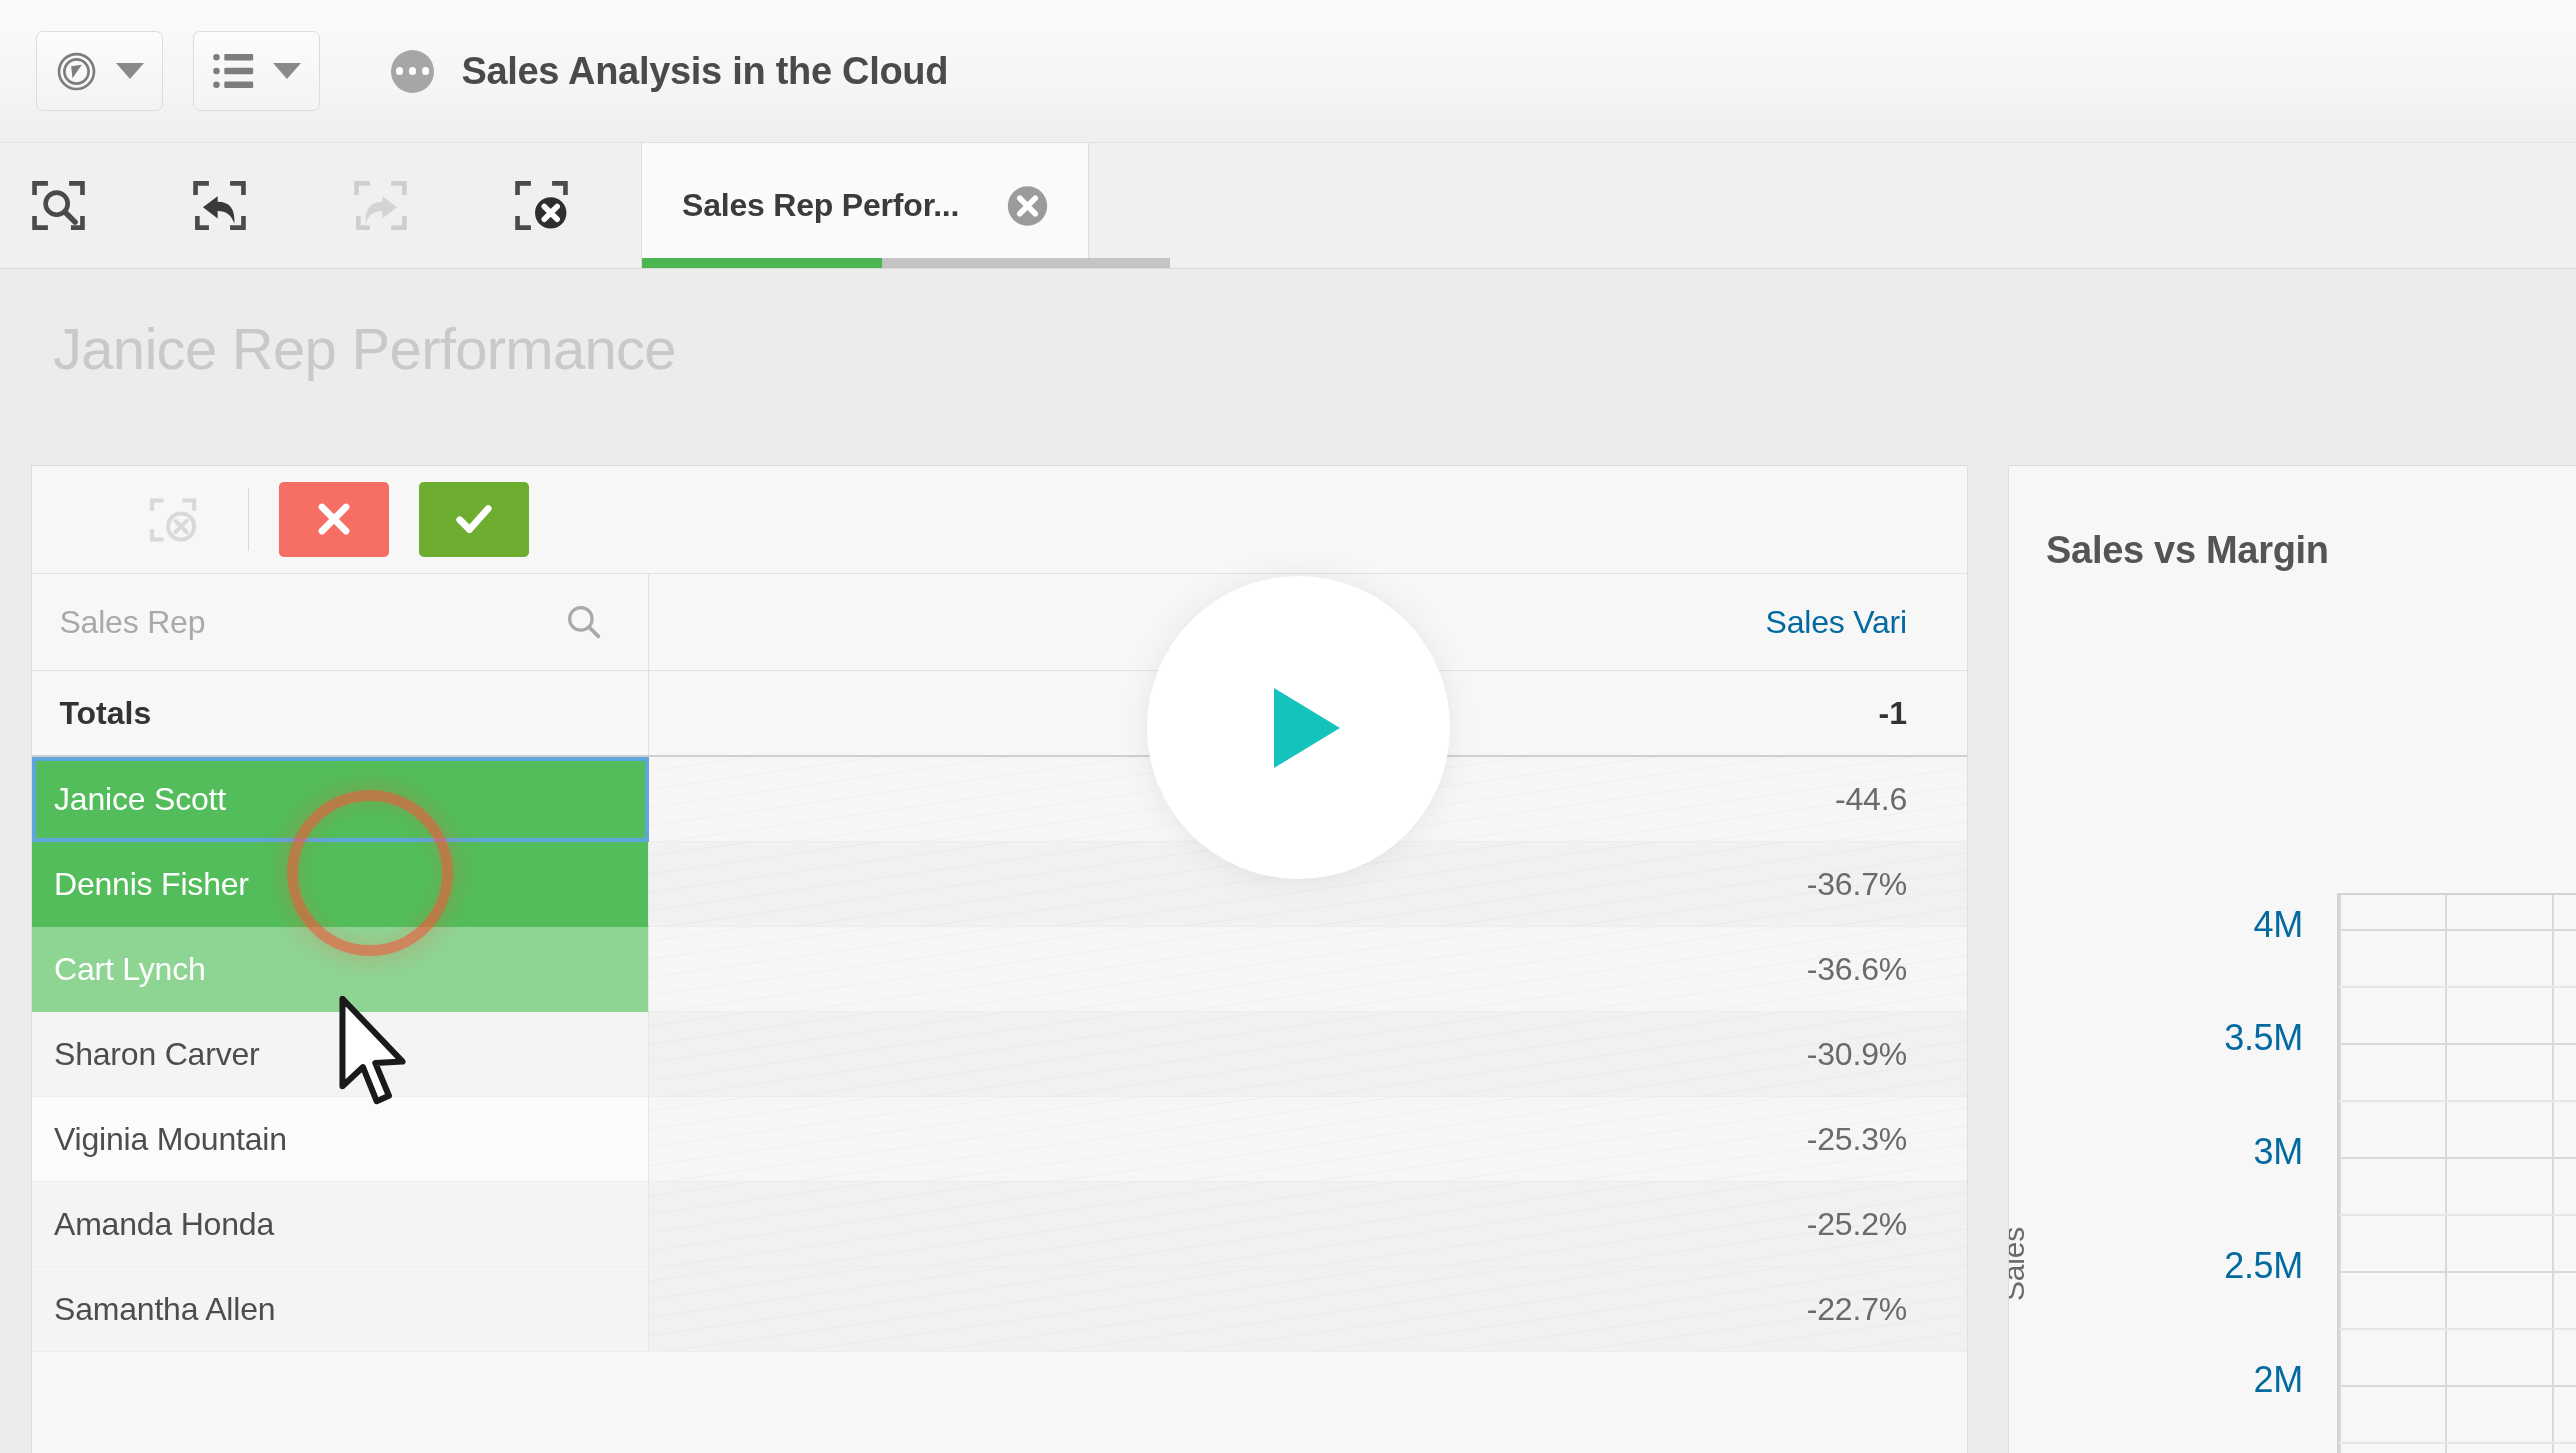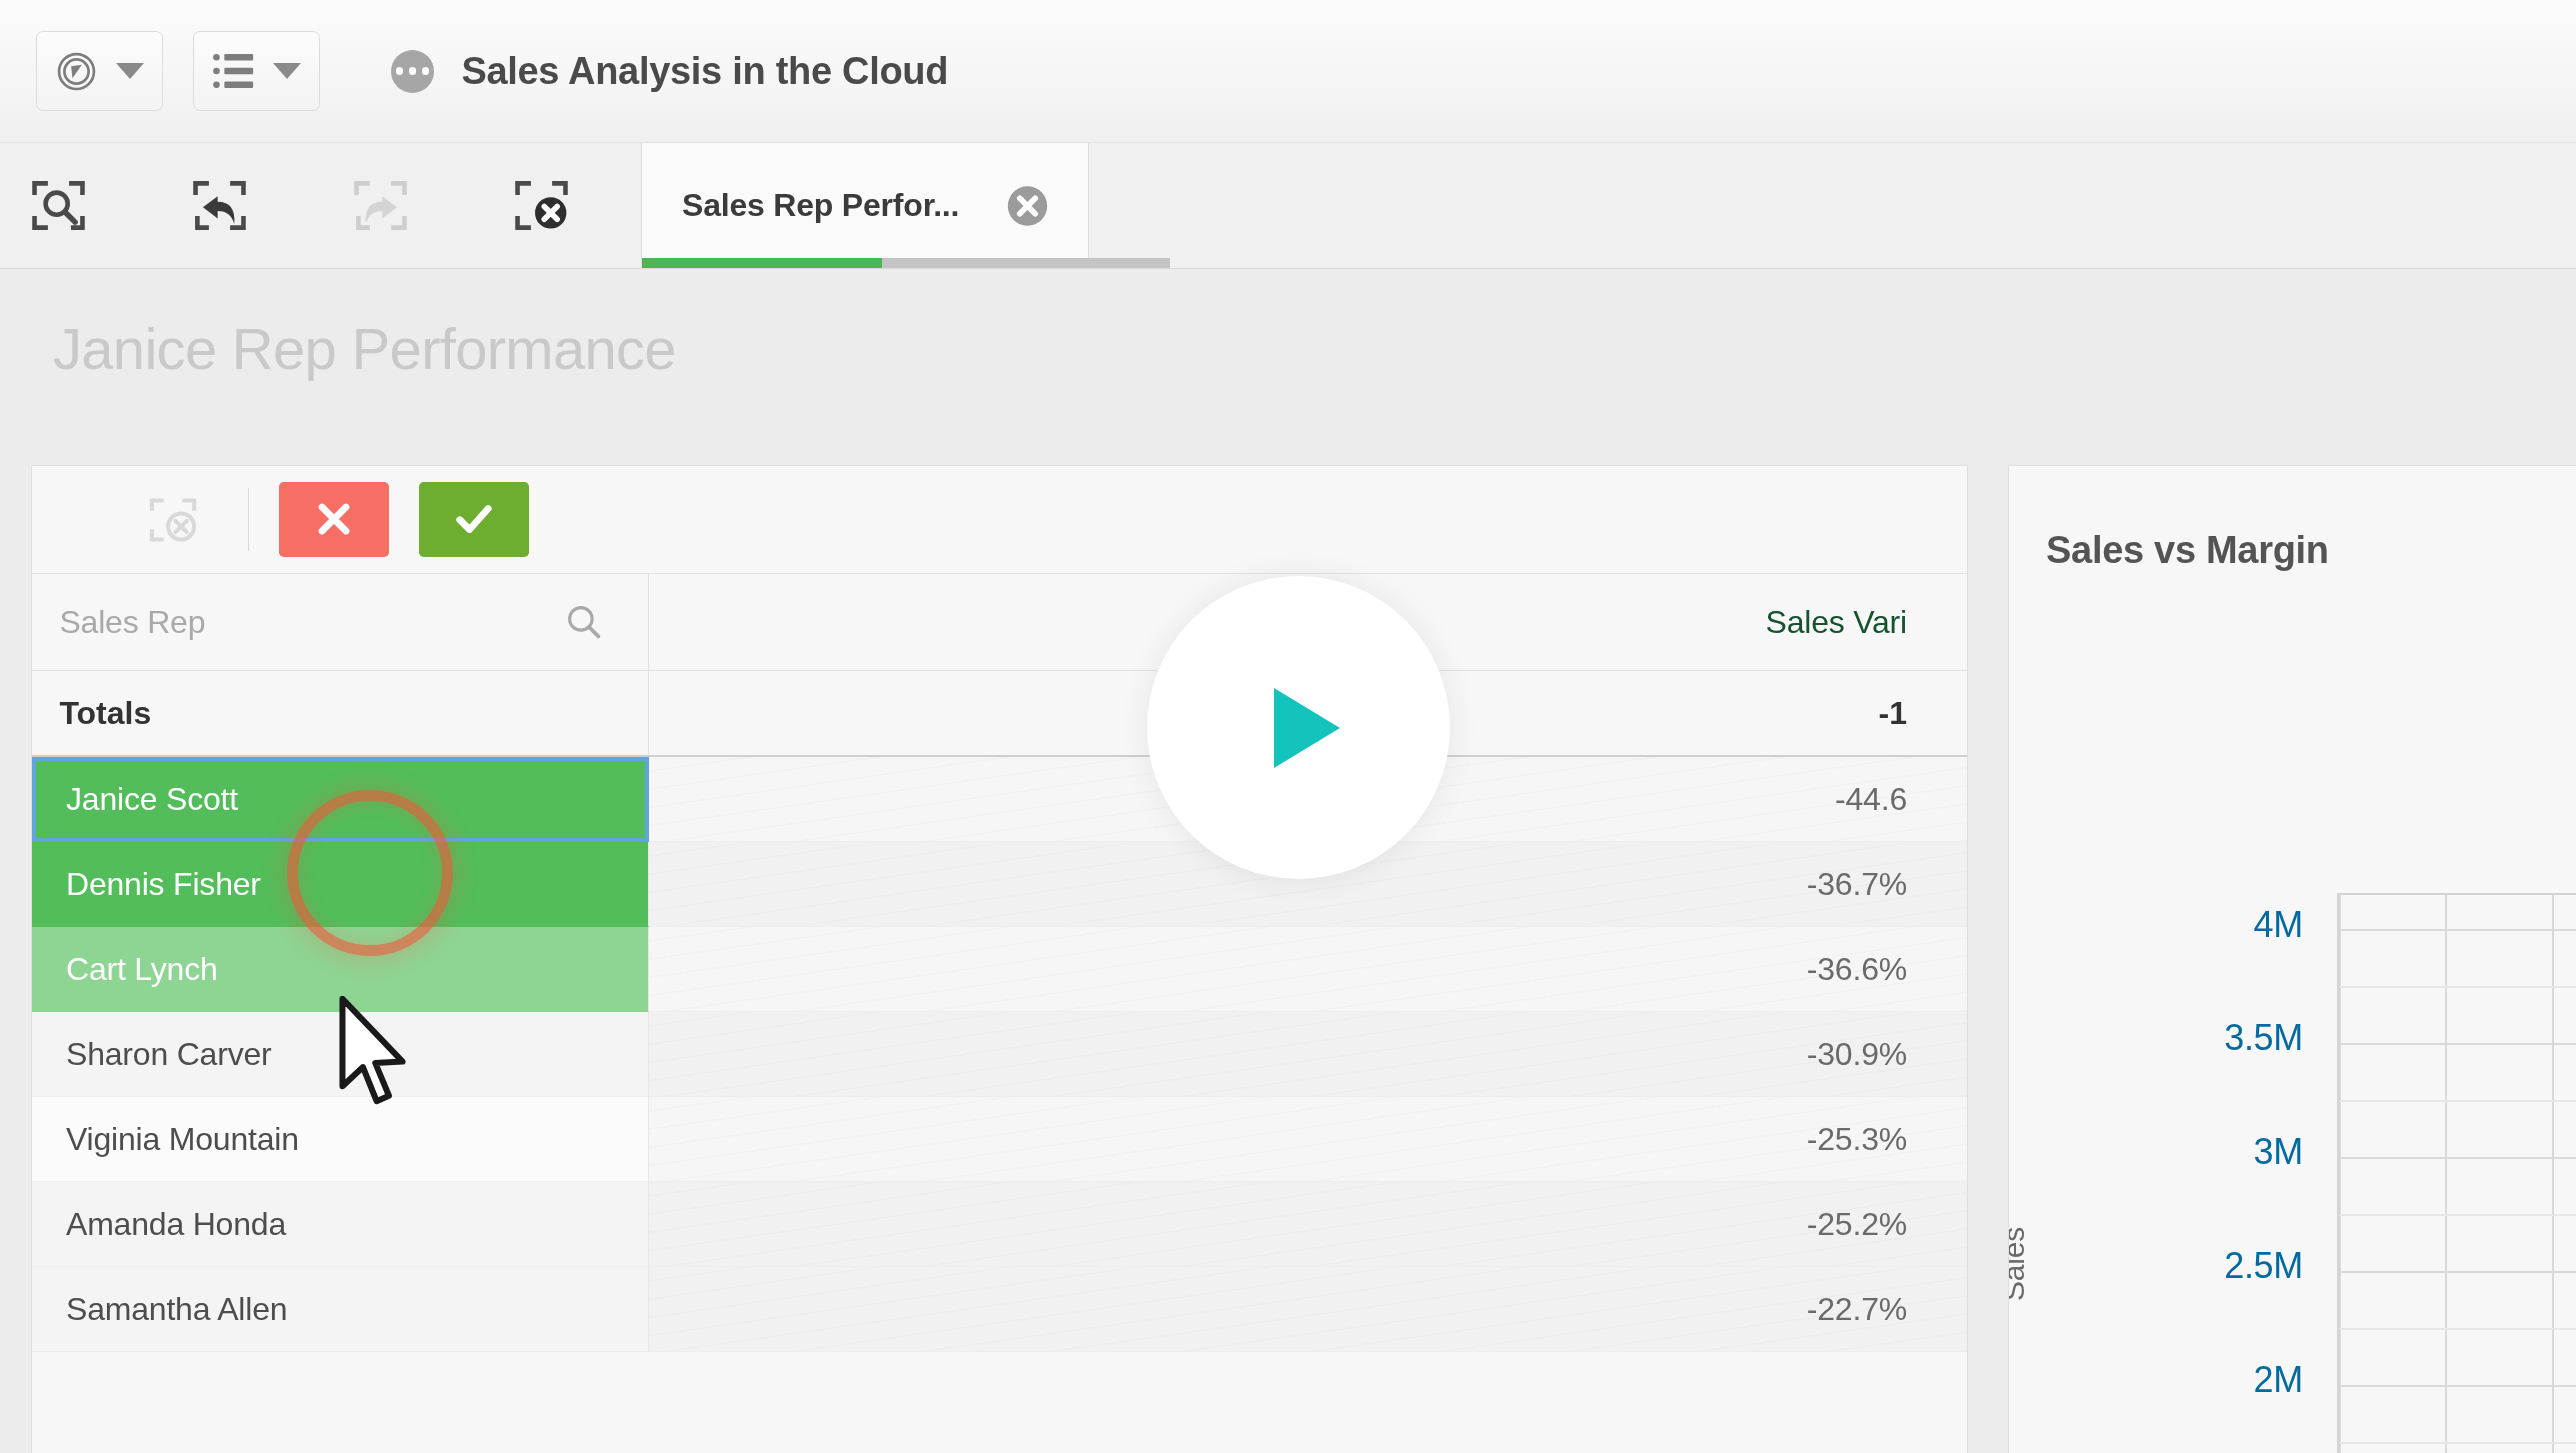--- a/index.html
+++ b/index.html
@@ -161,21 +161,21 @@
   .tbl-search-placeholder { font-size: 32px; color: #a9a9a9; letter-spacing: -0.2px; }
   .tbl-search-ic { position: absolute; right: 44px; top: 50%; transform: translateY(-50%); width: 40px; height: 40px; }
 
   .tbl-measure-head {
     flex: 1;
     display: flex; align-items: center; justify-content: flex-end;
     padding-right: 60px;
     position: relative;
     cursor: pointer;
   }
-  .tbl-measure-head span { font-size: 32px; color: #14532d; letter-spacing: -0.2px; }
+  .tbl-measure-head span { font-size: 32px; color: #0369a1; letter-spacing: -0.2px; }
   .sort-tri {
     position: absolute; left: 50%; transform: translateX(-50%);
     bottom: 2.7px;
     width: 0; height: 0;
     border-left: 15px solid transparent;
     border-right: 15px solid transparent;
     border-bottom: 15px solid #b0b0b0;
   }
 
   .tbl-totals-row {
@@ -193,21 +193,21 @@
     flex: 1; display: flex; align-items: center; justify-content: flex-end;
     padding-right: 60px;
     font-size: 32px; font-weight: bold; color: #333;
   }
 
   .tbl-body { position: relative; }
   .tbl-row { height: 85px; display: flex; }
   .tbl-cell-dim {
     width: 617px;
     display: flex; align-items: center;
-    padding-left: 34px;
+    padding-left: 22px;
     font-size: 32px; color: #4d4d4d; letter-spacing: -0.2px;
     border-right: 1.4px solid #e6e6e6;
     border-bottom: 1.4px solid #ededed;
     background: #fbfbfb;
     cursor: pointer;
     position: relative;
   }
   .tbl-cell-val {
     flex: 1;
     display: flex; align-items: center; justify-content: flex-end;

